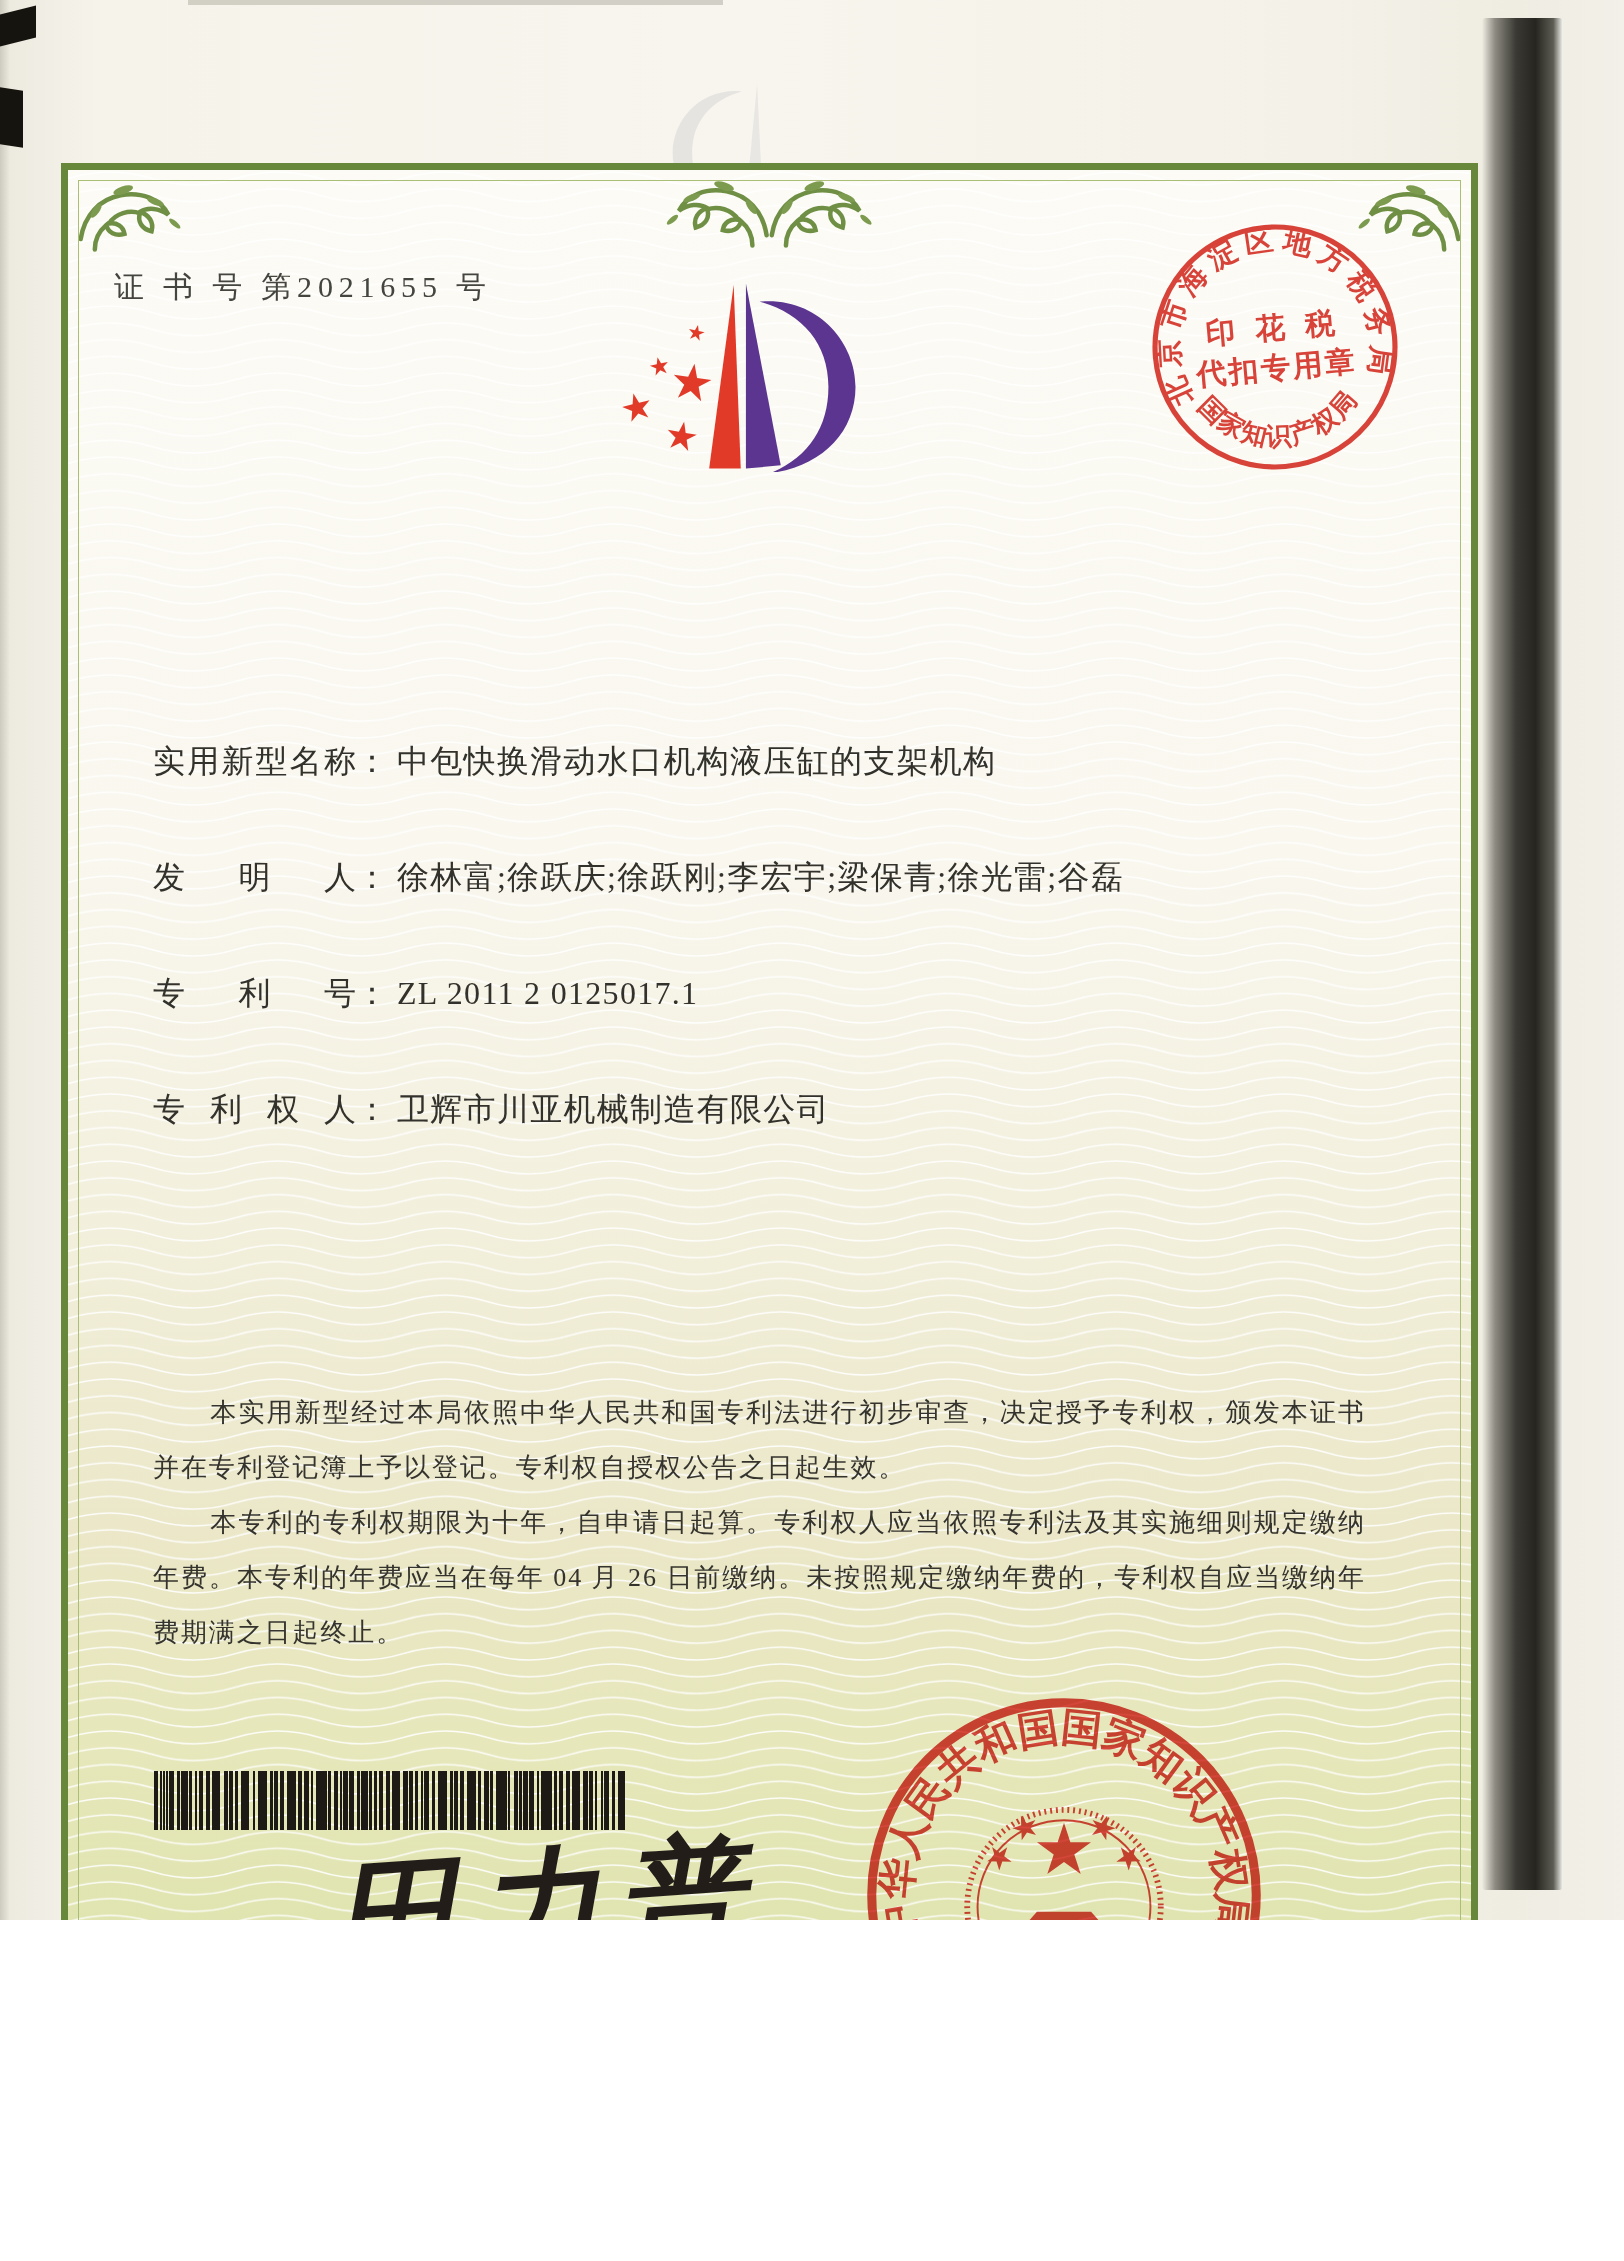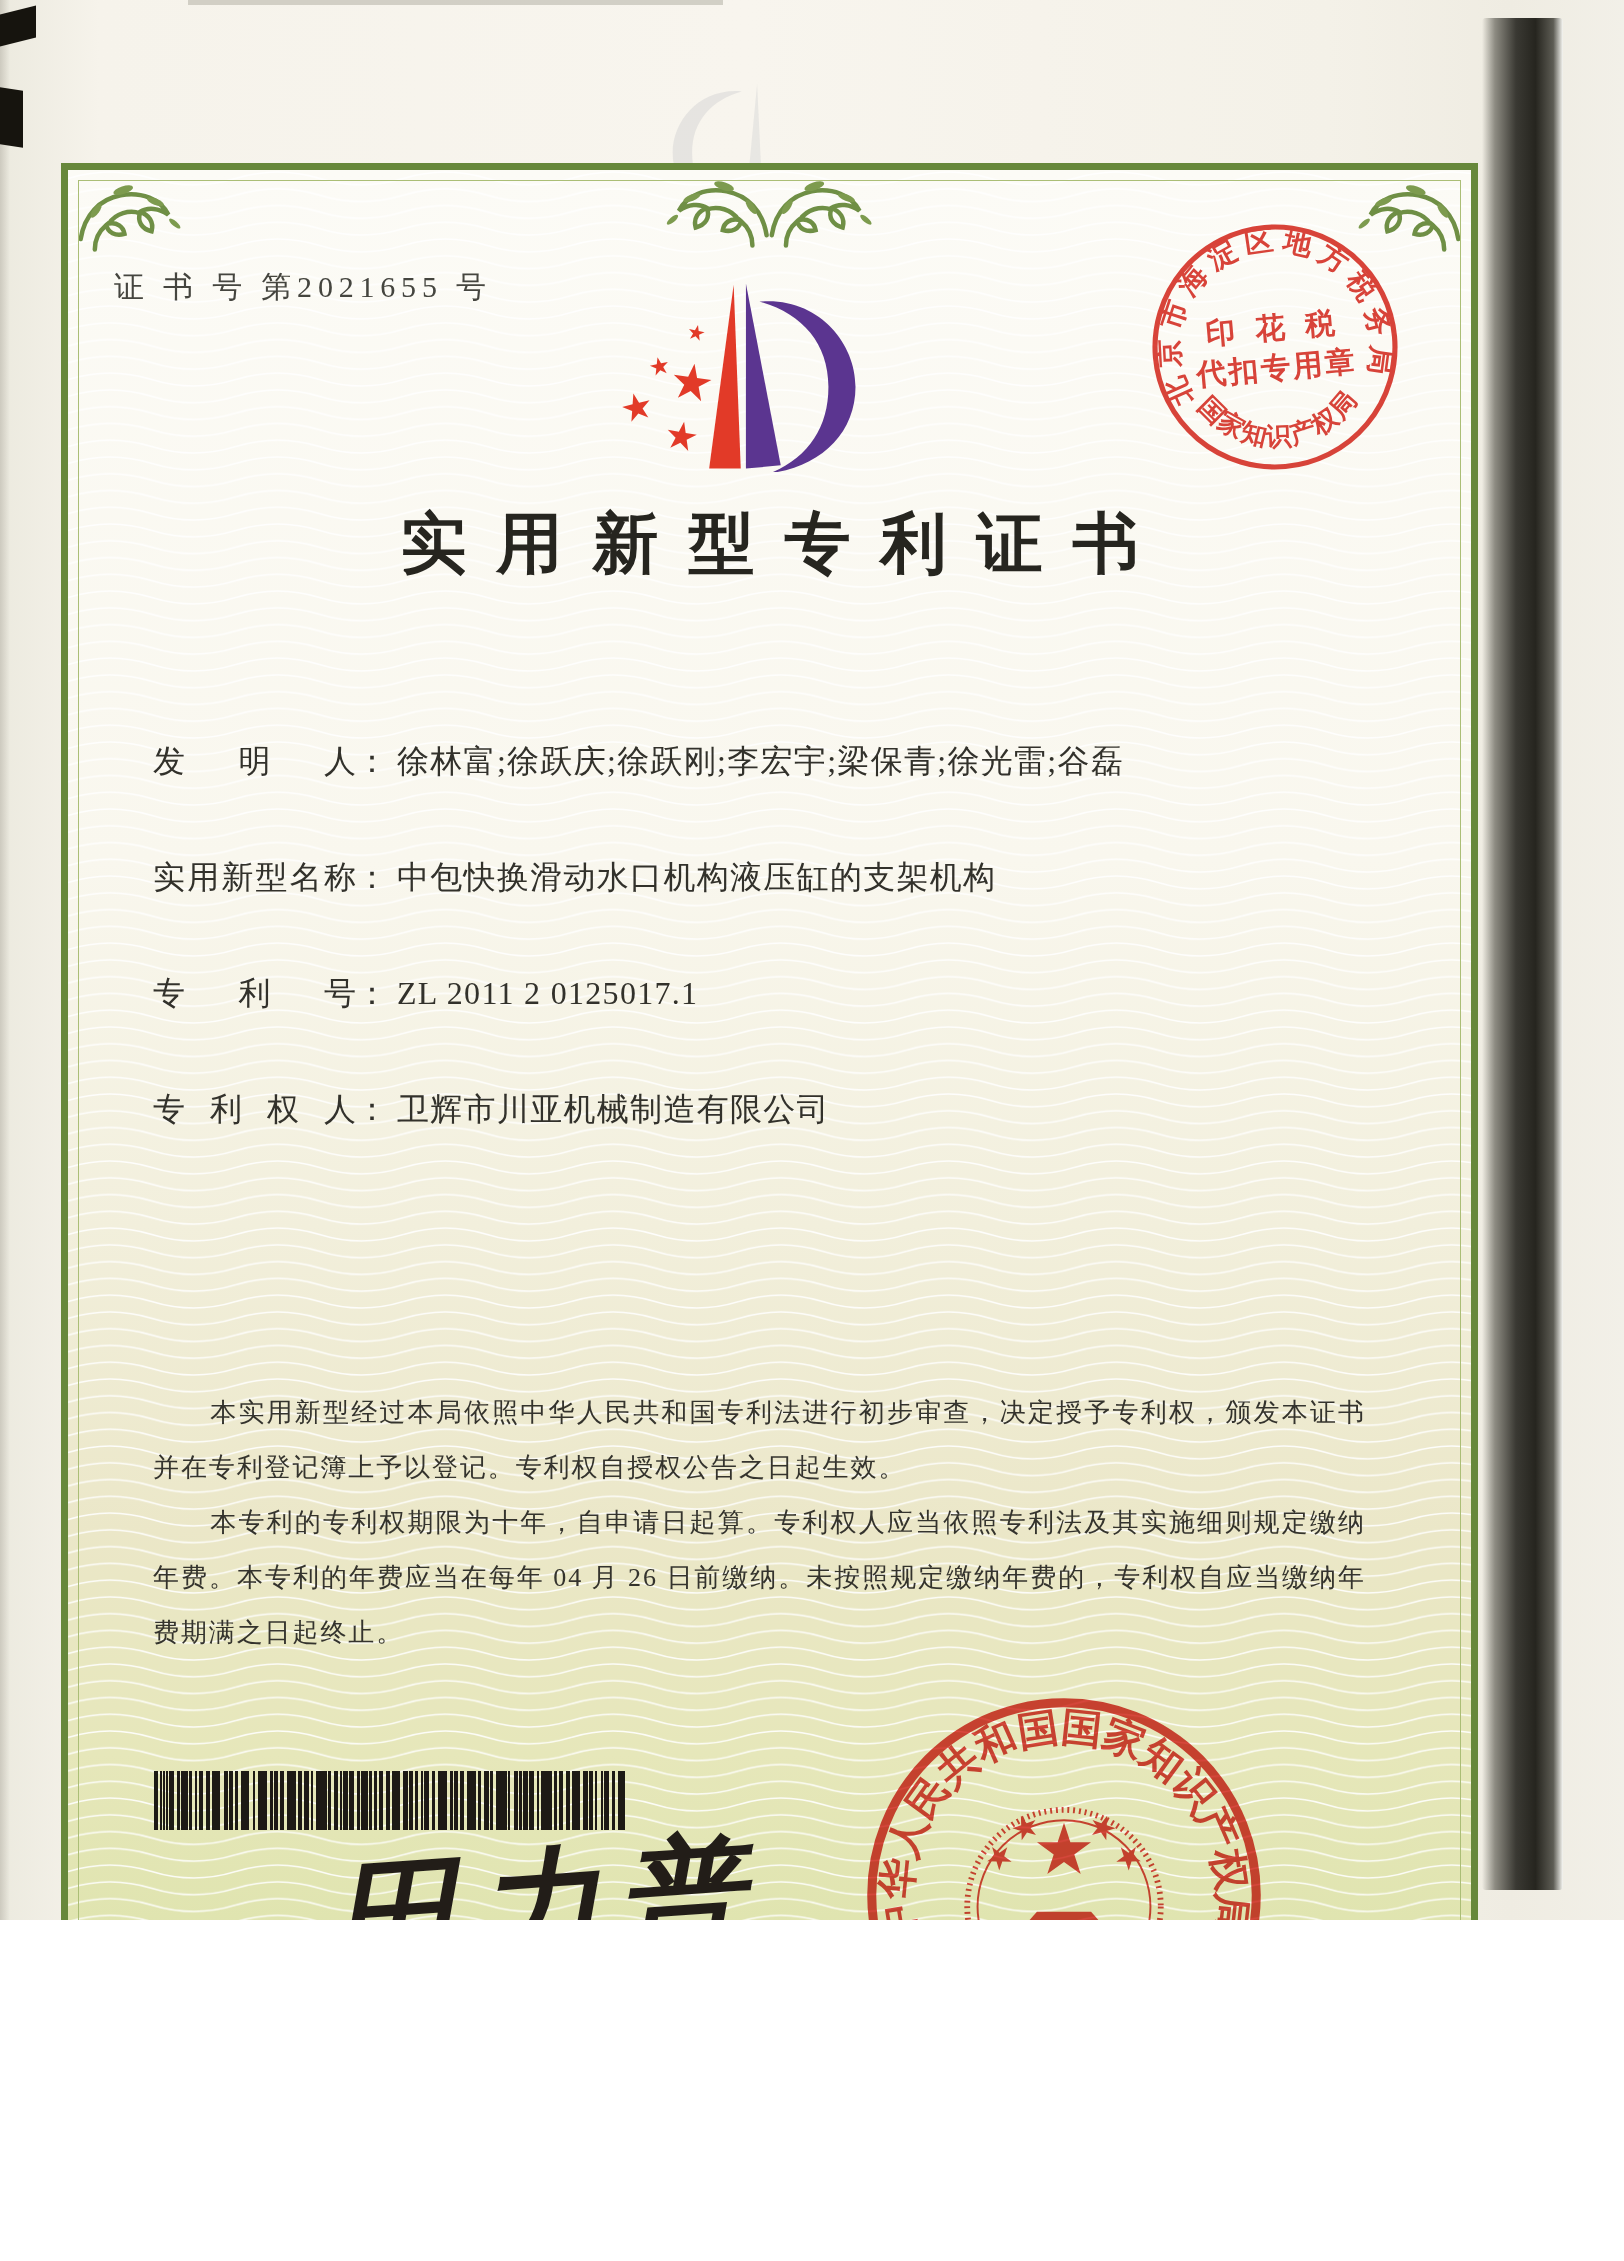--- a/index.html
+++ b/index.html
@@ -142,28 +142,27 @@
           <textPath href="#taxTopArc" textLength="600" lengthAdjust="spacing">北京市海淀区地方税务局</textPath>
         </text>
         <text font-size="40" font-weight="bold">
           <textPath href="#taxBotArc" textLength="290" lengthAdjust="spacing">国家知识产权局</textPath>
         </text>
         <text x="0" y="-14" text-anchor="middle" font-size="46" font-weight="bold" letter-spacing="10">印 花 税</text>
         <text x="0" y="48" text-anchor="middle" font-size="46" font-weight="bold" letter-spacing="4">代扣专用章</text>
       </g>
     </svg>
 
-    <div class="title">实用新型专利证书</div>
 
     <div class="fields">
       <div class="field">
+        <span class="flabel">实用新型名称</span><span class="fcolon">：</span><span class="fvalue">中包快换滑动水口机构液压缸的支架机构</span>
+      </div>
+      <div class="field">
         <span class="flabel">发 明 人</span><span class="fcolon">：</span><span class="fvalue">徐林富;徐跃庆;徐跃刚;李宏宇;梁保青;徐光雷;谷磊</span>
-      </div>
-      <div class="field">
-        <span class="flabel">实用新型名称</span><span class="fcolon">：</span><span class="fvalue">中包快换滑动水口机构液压缸的支架机构</span>
       </div>
       <div class="field">
         <span class="flabel">专 利 号</span><span class="fcolon">：</span><span class="fvalue">ZL 2011 2 0125017.1</span>
       </div>
       <div class="field">
         <span class="flabel">专 利 权 人</span><span class="fcolon">：</span><span class="fvalue">卫辉市川亚机械制造有限公司</span>
       </div>
     </div>
 
     <div class="paras">

